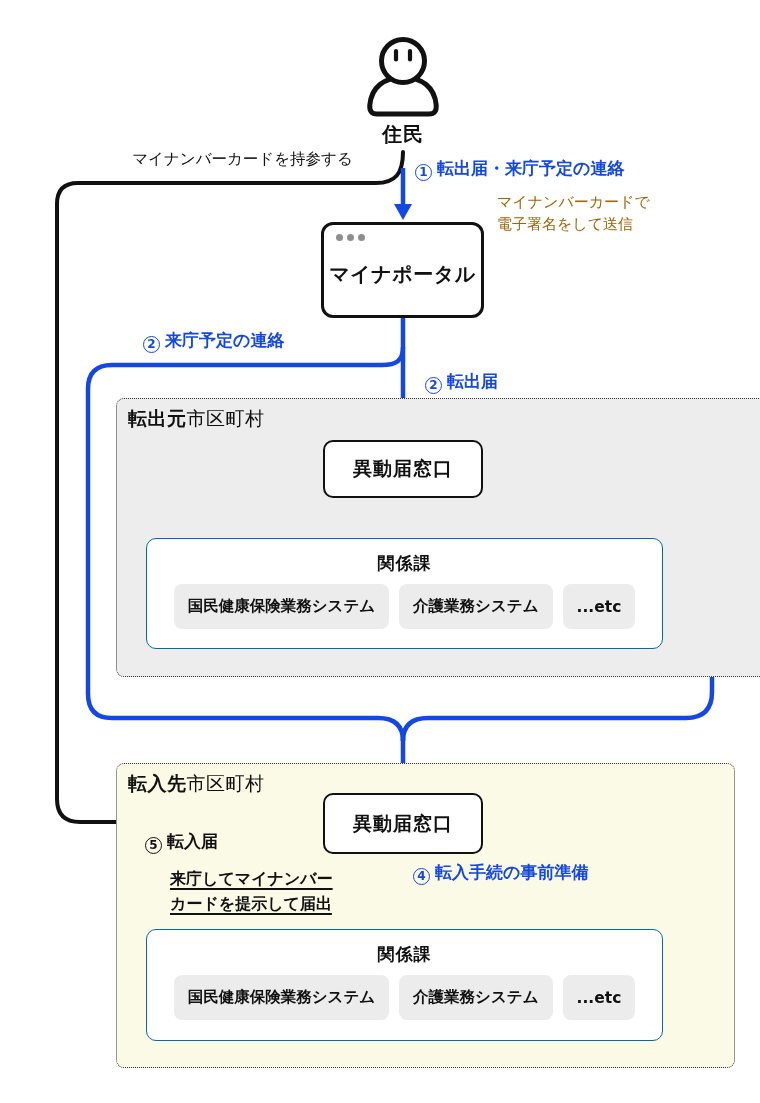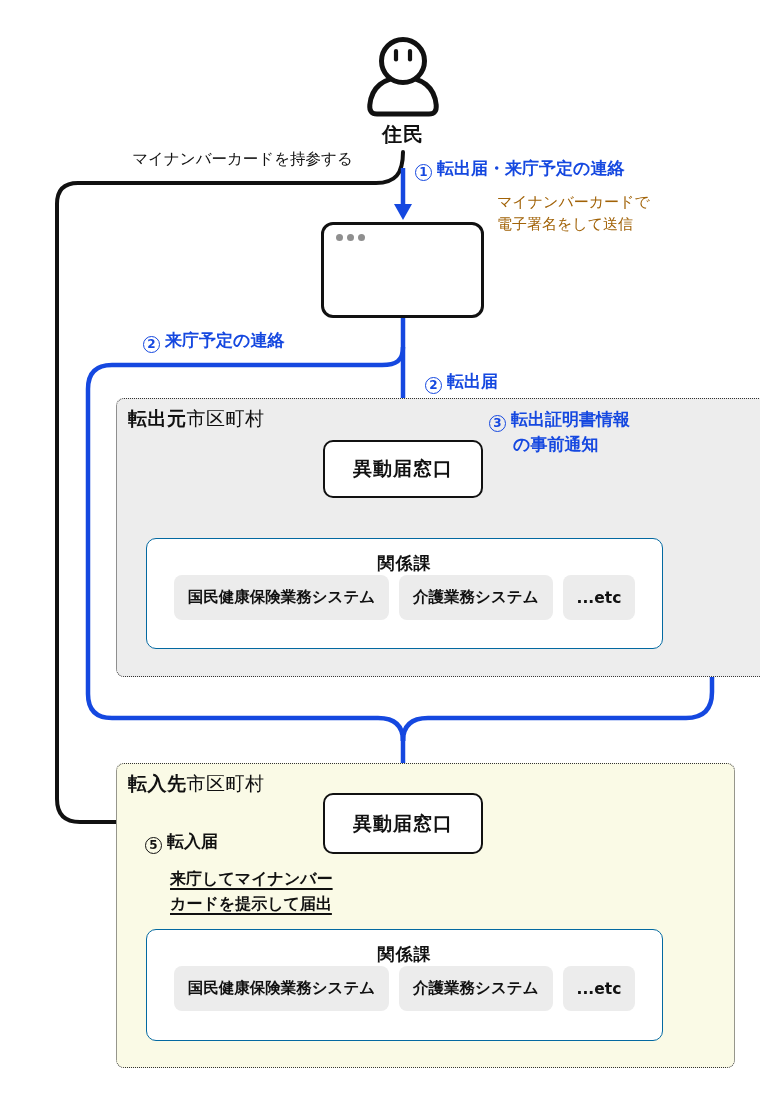--- a/index.html
+++ b/index.html
@@ -28,21 +28,21 @@
             font-weight: bold; font-size: 19px; letter-spacing: 1px; }
   .winbox-src { left: 323px; top: 440px; width: 160px; height: 58px; }
   .winbox-dst { left: 323px; top: 793px; width: 160px; height: 61px; }
 
   
   .relbox { position: absolute; left: 29px; width: 517px; background: #fff;
             border: 1px solid #0369a1; border-radius: 10px; }
   .relbox-src { top: 139px; height: 111px; }
   .relbox-dst { top: 165px; height: 112px; }
   .rel-title { text-align: center; font-weight: bold; font-size: 17px; margin-top: 13px; letter-spacing: 1px; }
-  .chip-row { display: flex; justify-content: center; align-items: center; gap: 10px; padding: 0 14px; }
+  .chip-row { display: flex; justify-content: center; align-items: center; gap: 10px; margin-top: 9px; padding: 0 14px; }
   .chip { background: #ececec; border-radius: 8px; height: 45px; display: flex; align-items: center;
           justify-content: center; font-weight: bold; font-size: 15.5px; padding: 0 14px; white-space: nowrap; }
 
   
   .lbl { position: absolute; white-space: nowrap; }
   .blue { color: #1548e0; font-weight: bold; font-size: 17px; }
   .blk-step { color: #111; font-weight: bold; font-size: 17px; }
   .note { font-size: 15px; line-height: 22px; color: #a16207; }
   .circ { display: inline-flex; align-items: center; justify-content: center; width: 17px; height: 17px;
           border: 1.6px solid currentColor; border-radius: 50%; font-size: 12px; font-weight: bold;
@@ -113,20 +113,21 @@
     <span>マイナンバーカードで</span><br>
     <span>電子署名をして送信</span>
   </div>
 
   <div class="portal">
     <div class="dots">
         <i></i>
         <i></i>
         <i></i>
       </div>
+    <div class="portal-label">マイナポータル</div>
   </div>
 
   <div class="lbl blue" style="left:143px; top:329px;">
     <span class="circ">2</span><span>来庁予定の連絡</span>
   </div>
 
   <div class="lbl blue" style="left:425px; top:370px;">
     <span class="circ">2</span><span>転出届</span>
   </div>
 
@@ -139,24 +140,20 @@
       <div class="chip-row">
         <div class="chip">国民健康保険業務システム</div>
         <div class="chip">介護業務システム</div>
         <div class="chip">...etc</div>
       </div>
     </div>
   </div>
 
   <div class="winbox winbox-src">異動届窓口</div>
 
-  <div class="lbl blue step3" style="left:489px; top:407px;">
-    <span class="circ">3</span><span>転出証明書情報</span>
-    <span class="step3-l2">の事前通知</span>
-  </div>
 
   <div class="region region-dst">
     <div class="region-title">
       <span class="b">転入先</span><span>市区町村</span>
     </div>
     <div class="relbox relbox-dst">
       <div class="rel-title">関係課</div>
       <div class="chip-row">
         <div class="chip">国民健康保険業務システム</div>
         <div class="chip">介護業務システム</div>
@@ -169,14 +166,17 @@
 
   <div class="lbl blk-step" style="left:145px; top:830px;">
     <span class="circ">5</span><span>転入届</span>
   </div>
 
   <div class="lbl visit-note">
     <span>来庁してマイナンバー</span><br>
     <span>カードを提示して届出</span>
   </div>
 
+  <div class="lbl blue" style="left:413px; top:861px;">
+    <span class="circ">4</span><span>転入手続の事前準備</span>
+  </div>
 
 </div>
 
 </body></html>

